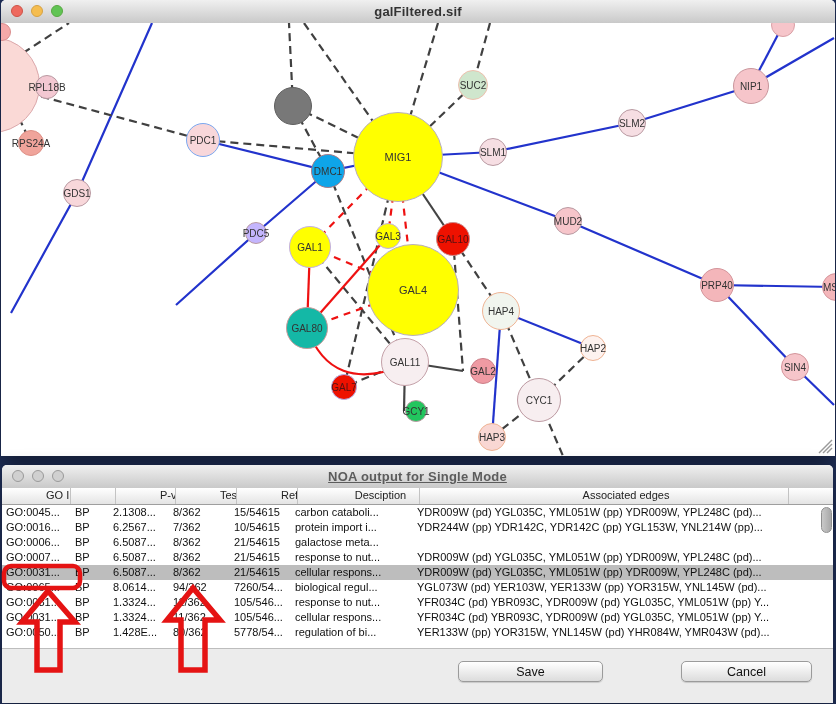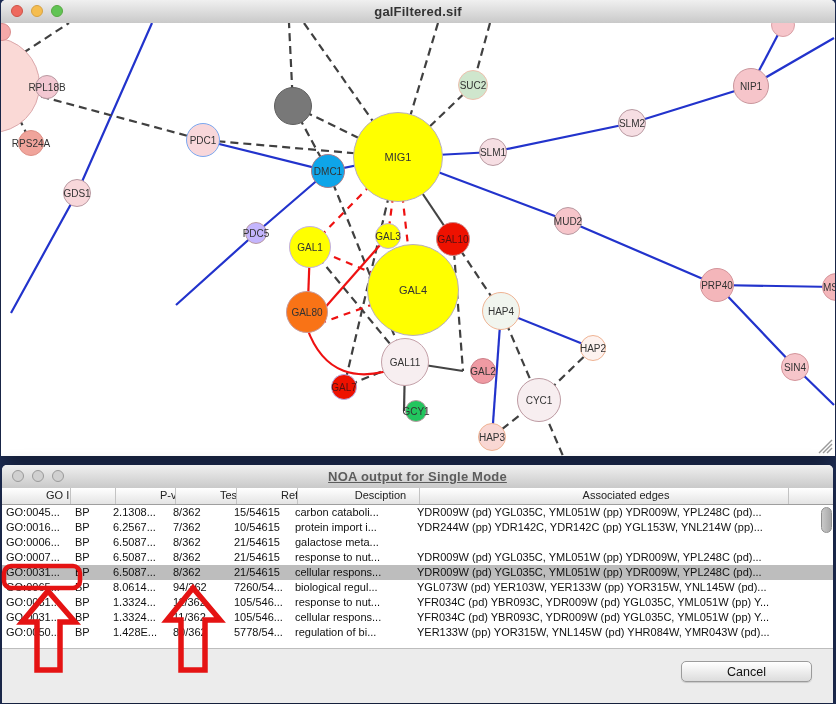--- a/index.html
+++ b/index.html
@@ -189,21 +189,21 @@
       </div>
     <div class="node" style="left:435px;top:199px;width:34px;height:34px;background:#ee1100;border-color:#cf8a8a">
         <span class="nlabel" style="color:#511">GAL10</span>
       </div>
     <div class="node" style="left:380px;top:315px;width:48px;height:48px;background:#f7eef0;border-color:#c4a0a8">
         <span class="nlabel">GAL11</span>
       </div>
     <div class="node" style="left:366px;top:221px;width:92px;height:92px;background:#ffff00;border-color:#b7aec3">
         <span class="nlabel big">GAL4</span>
       </div>
-    <div class="node" style="left:285px;top:268px;width:42px;height:42px;background:#f97316;border-color:#c79a9a">
+    <div class="node" style="left:285px;top:284px;width:42px;height:42px;background:#14b8a6;border-color:#c79a9a">
         <span class="nlabel">GAL80</span>
       </div>
     <div class="node" style="left:469px;top:335px;width:26px;height:26px;background:#ef9aa3;border-color:#cd7f88">
         <span class="nlabel">GAL2</span>
       </div>
     <div class="node" style="left:330px;top:351px;width:26px;height:26px;background:#ee1100;border-color:#b0b0e8">
         <span class="nlabel" style="color:#511">GAL7</span>
       </div>
     <div class="node" style="left:404px;top:377px;width:22px;height:22px;background:#22c55e">
         <span class="nlabel">GCY1</span>
@@ -330,20 +330,21 @@
         <span class="td c3">80/362</span>
         <span class="td c4">5778/54...</span>
         <span class="td c5">regulation of bi...</span>
         <span class="td c6">YER133W (pp) YOR315W, YNL145W (pd) YHR084W, YMR043W (pd)...</span>
       </div>
   </div>
 
   <div class="scrollthumb"></div>
 
   <div class="btnrow">
+    <div class="btn" style="left:456px;width:145px">Save</div>
     <div class="btn" style="left:679px;width:131px">Cancel</div>
   </div>
 </div>
 
 <svg id="annot" width="836" height="704" viewBox="0 0 836 704">
   <rect x="4" y="566" width="76" height="22" rx="7" fill="none" stroke="#e51313" stroke-width="4.5"></rect>
   <path d="M48,591 L75,622 L60,622 L60,670 L37,670 L37,622 L22,622 Z" fill="none" stroke="#e51313" stroke-width="5.5" stroke-linejoin="miter"></path>
   <path d="M193,588 L220,620 L205,620 L205,670 L181,670 L181,620 L167,620 Z" fill="none" stroke="#e51313" stroke-width="5.5" stroke-linejoin="miter"></path>
 </svg>
 

